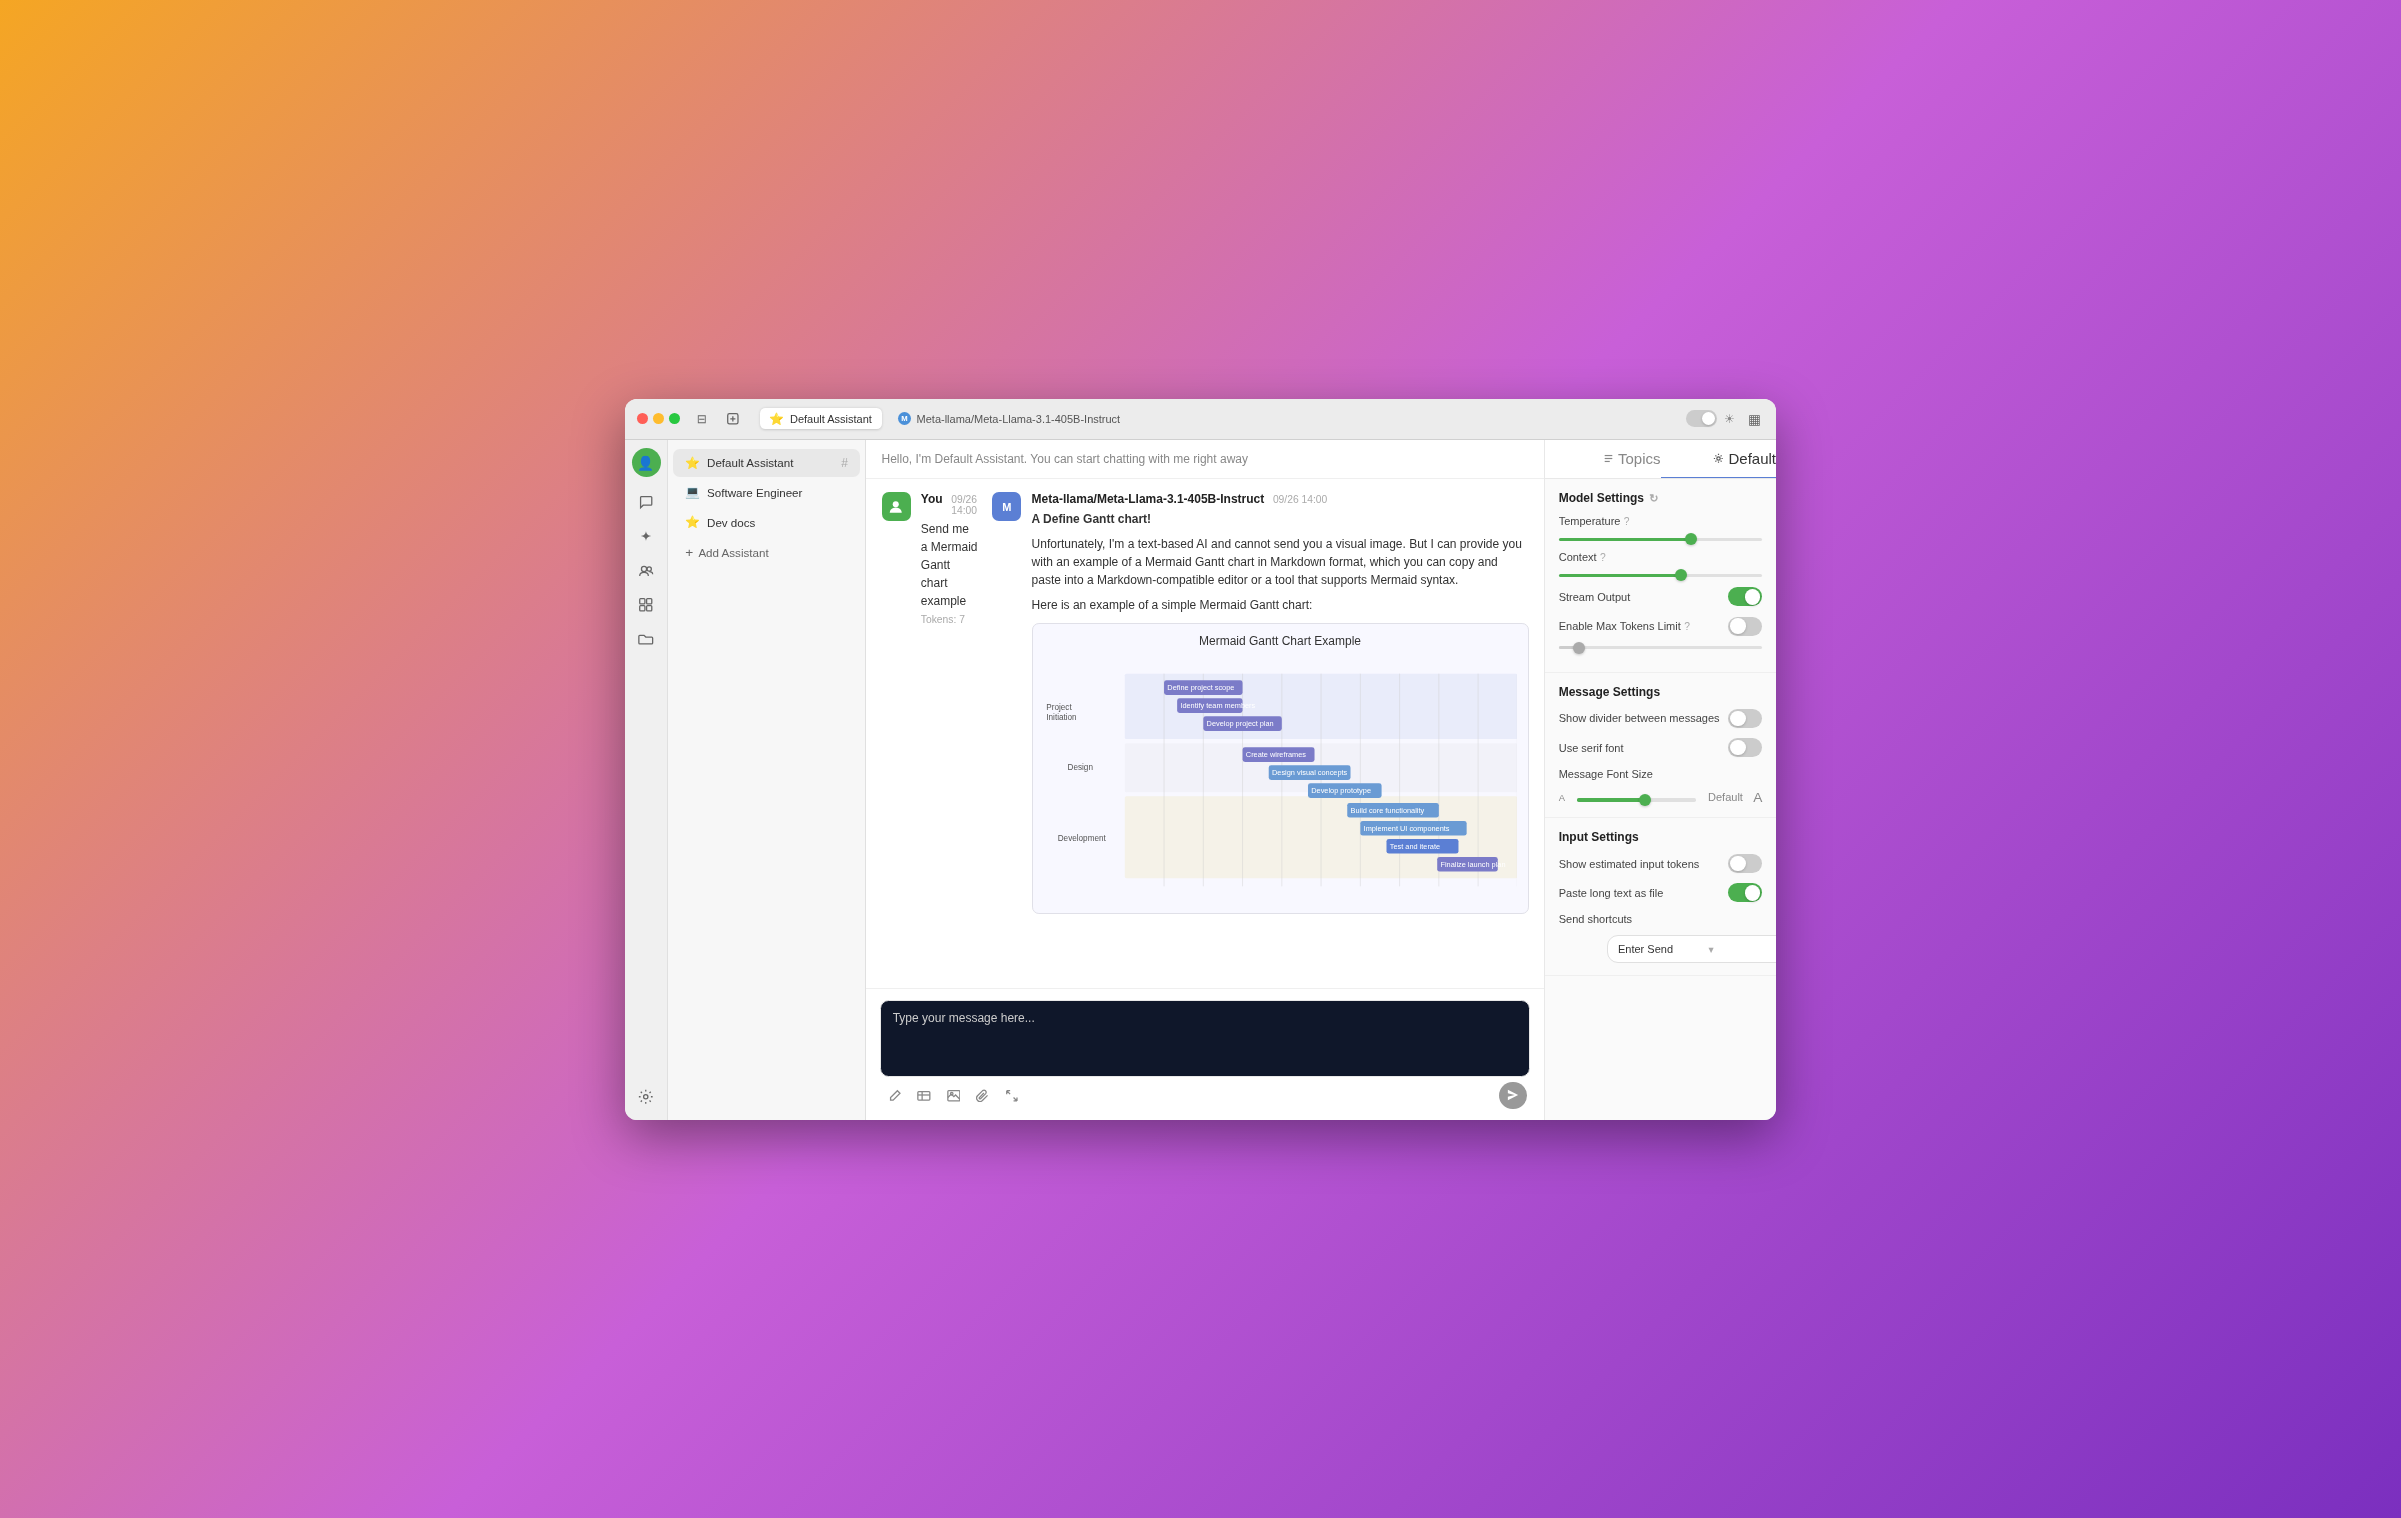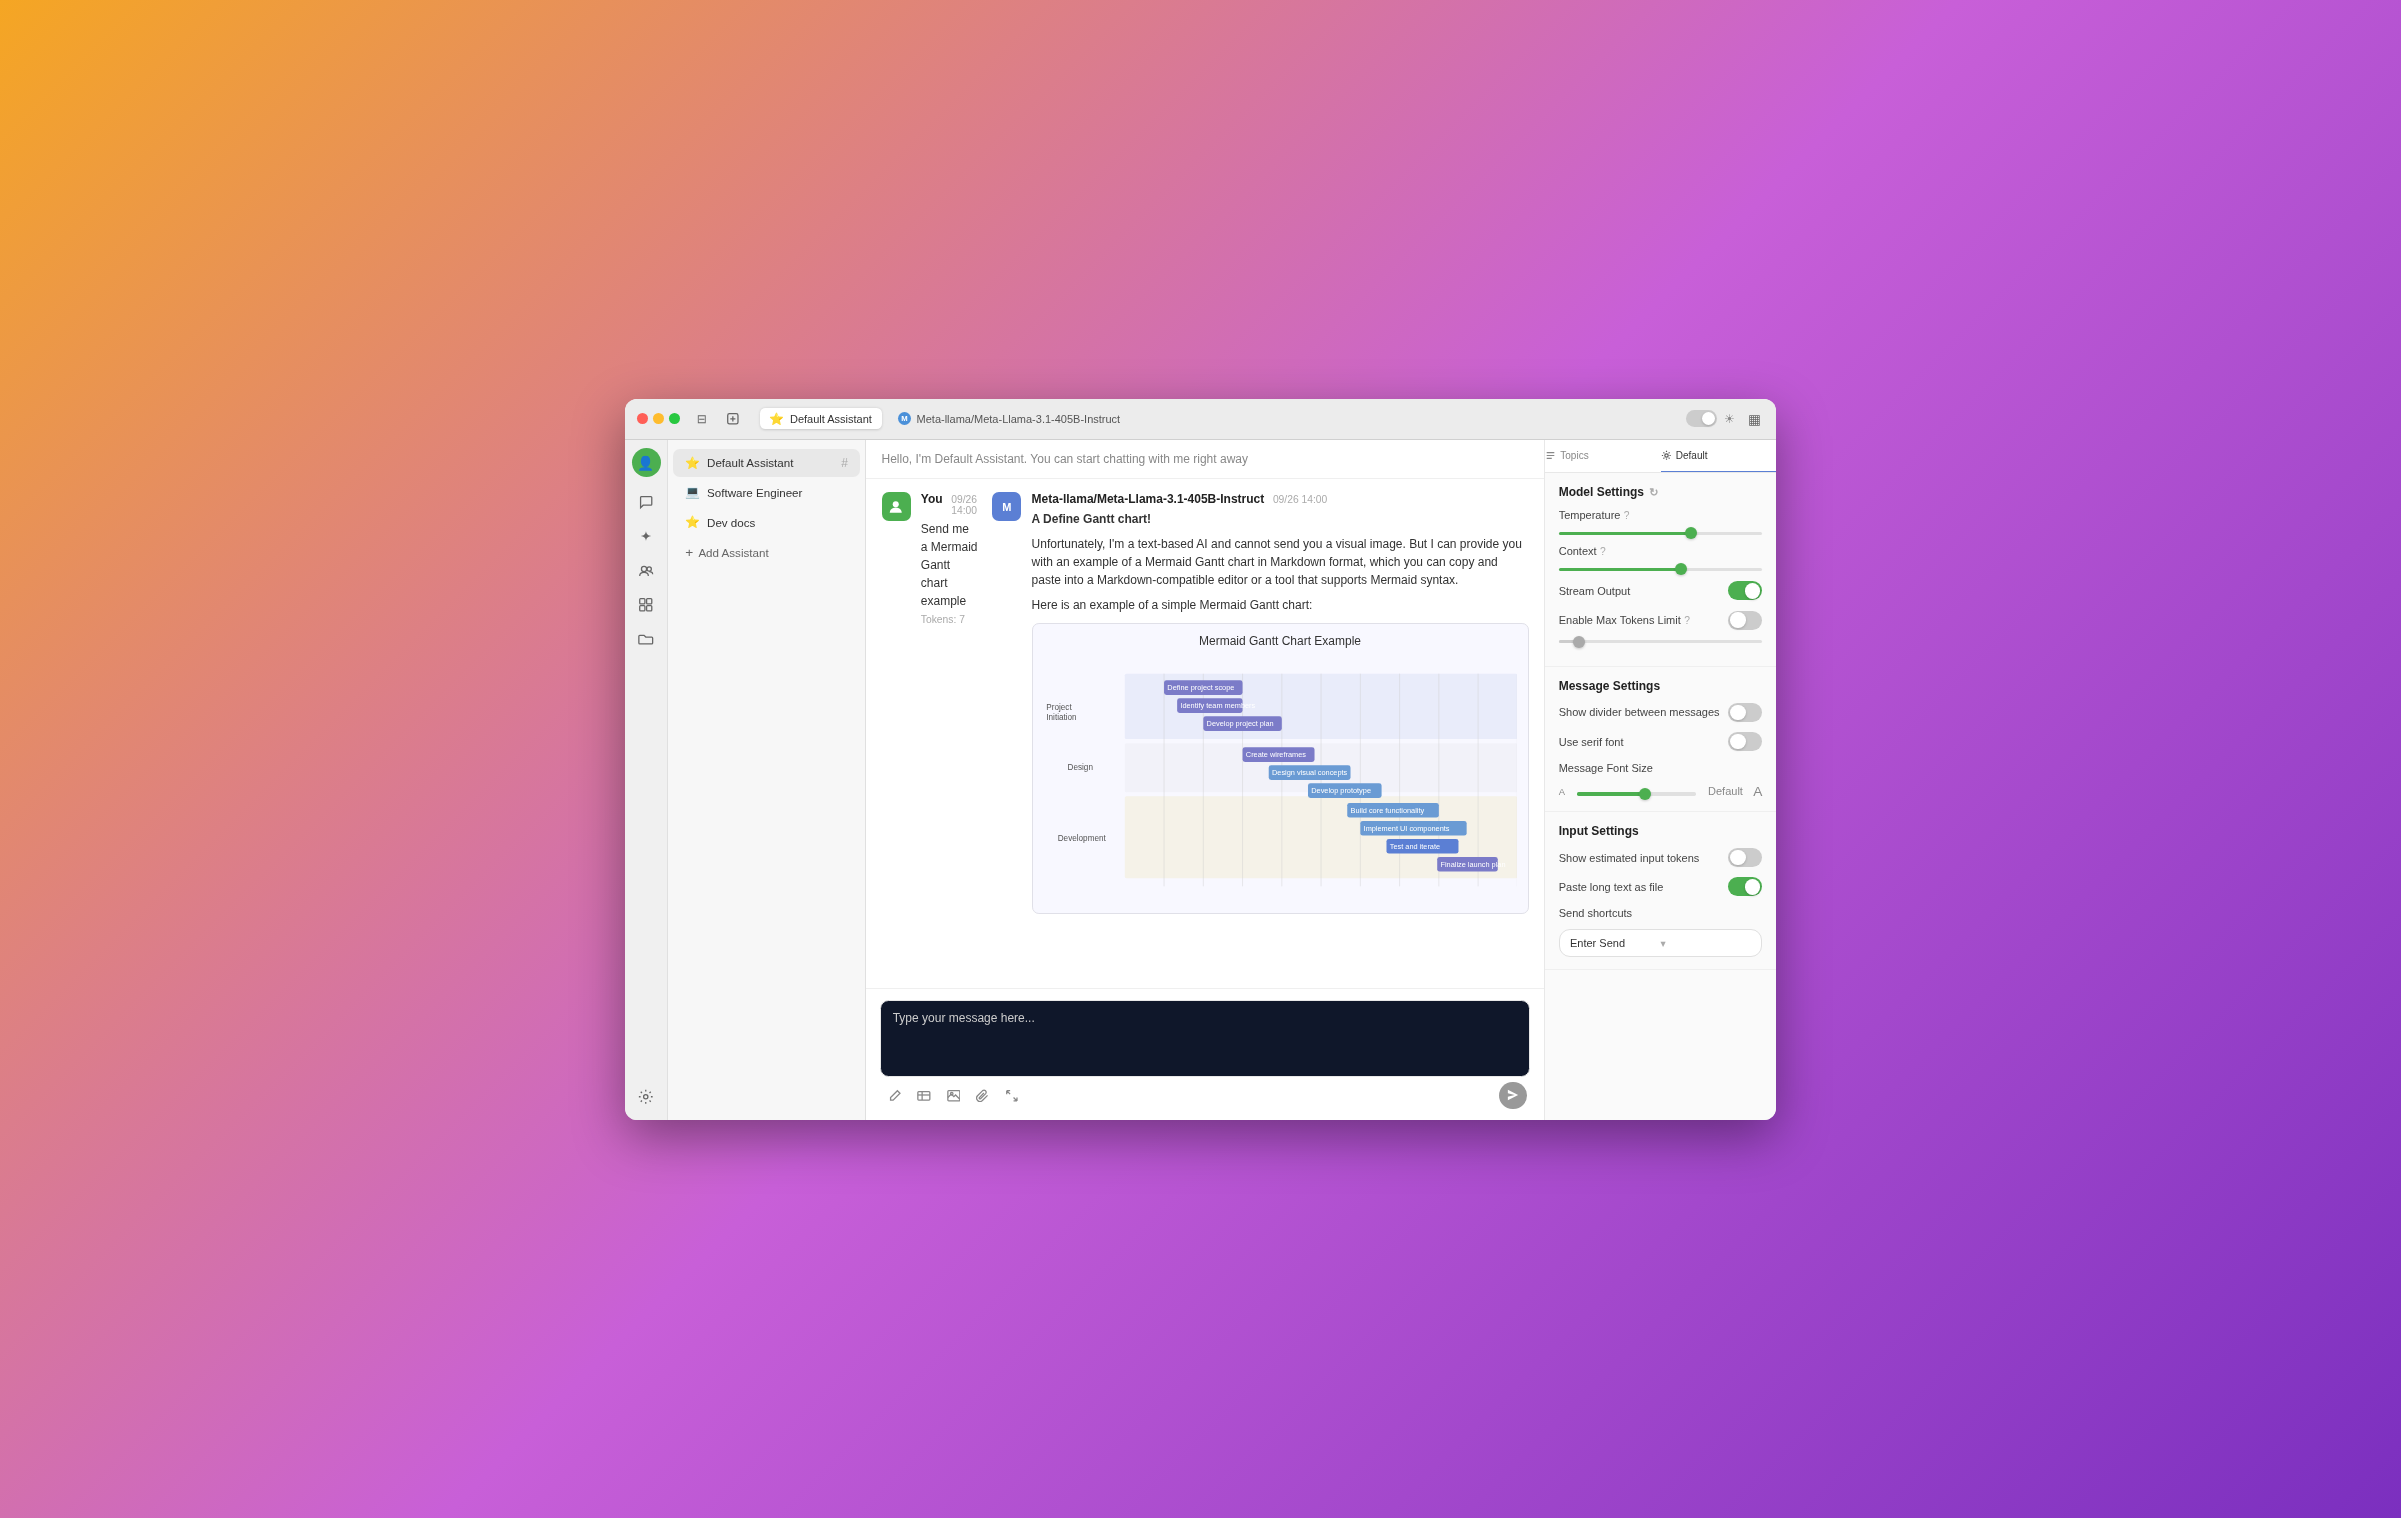--- a/index.html
+++ b/index.html
@@ -310,26 +310,26 @@
     .right-panel-tabs {
       display: flex;
       border-bottom: 0.9px solid #e8e8e8;
       background: white;
       flex-shrink: 0;
     }
     .right-panel-tab {
       flex: 1;
       padding: 10.3px 0;
       text-align: center;
-      font-size: 10px;
+      font-size: 15px;
       color: #888;
       cursor: pointer;
       display: flex;
       align-items: center;
-      justify-content: flex-start;
+      justify-content: flex-end;
       gap: 4.3px;
     }
     .right-panel-tab.active {
       color: #333;
       border-bottom: 1.7px solid #5b7fd4;
       font-weight: 500;
     }
     .settings-section {
       padding: 12px 13.7px;
       border-bottom: 0.9px solid #efefef;
@@ -421,20 +421,21 @@
       width: 100%;
       display: flex;
       align-items: center;
       border: 0.9px solid #e0e0e0;
       border-radius: 11px;
       padding: 6.9px 10.3px;
       background: white;
       cursor: pointer;
       font-size: 11px;
       color: #333;
+      margin-left: 48px;
     }
     .select-row span { flex: 1; }
     .select-chevron { color: #aaa; font-size: 10.3px; }
     .section-refresh-icon { color: #aaa; font-size: 11px; cursor: pointer; }
     .input-wrapper {
       position: relative;
     }
     .input-placeholder-area {
       border: 0.9px solid #e8e8e8;
       border-radius: 8.6px;

